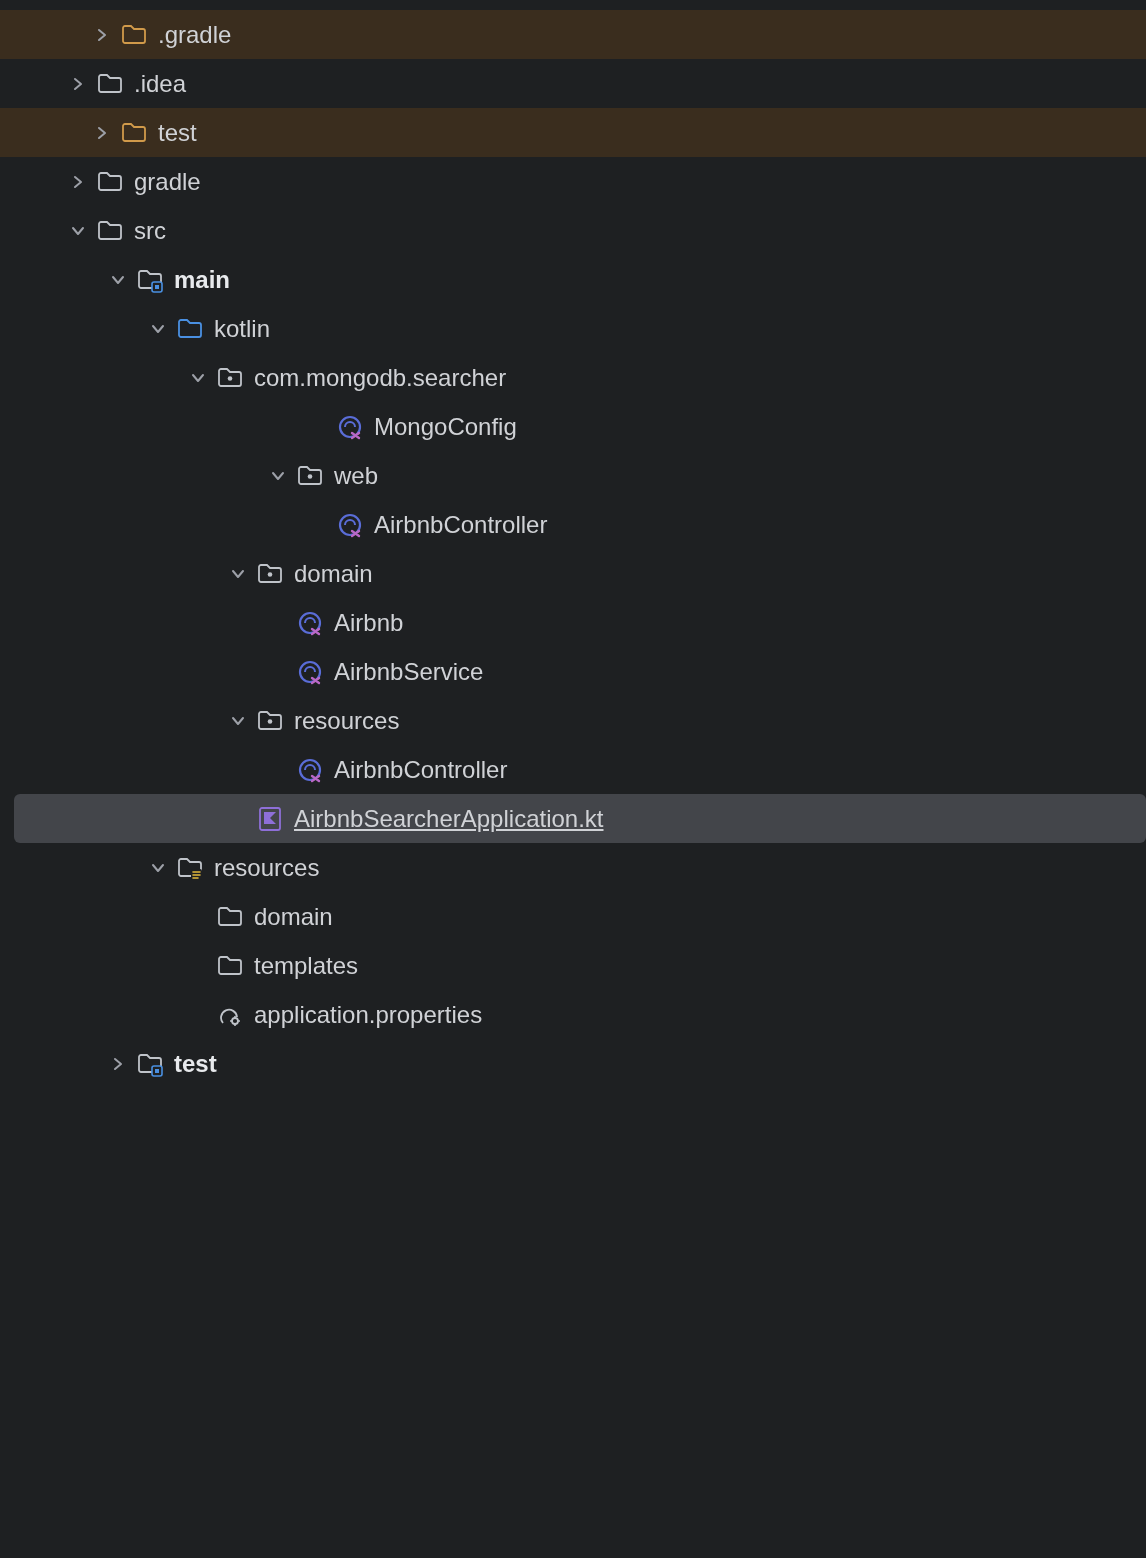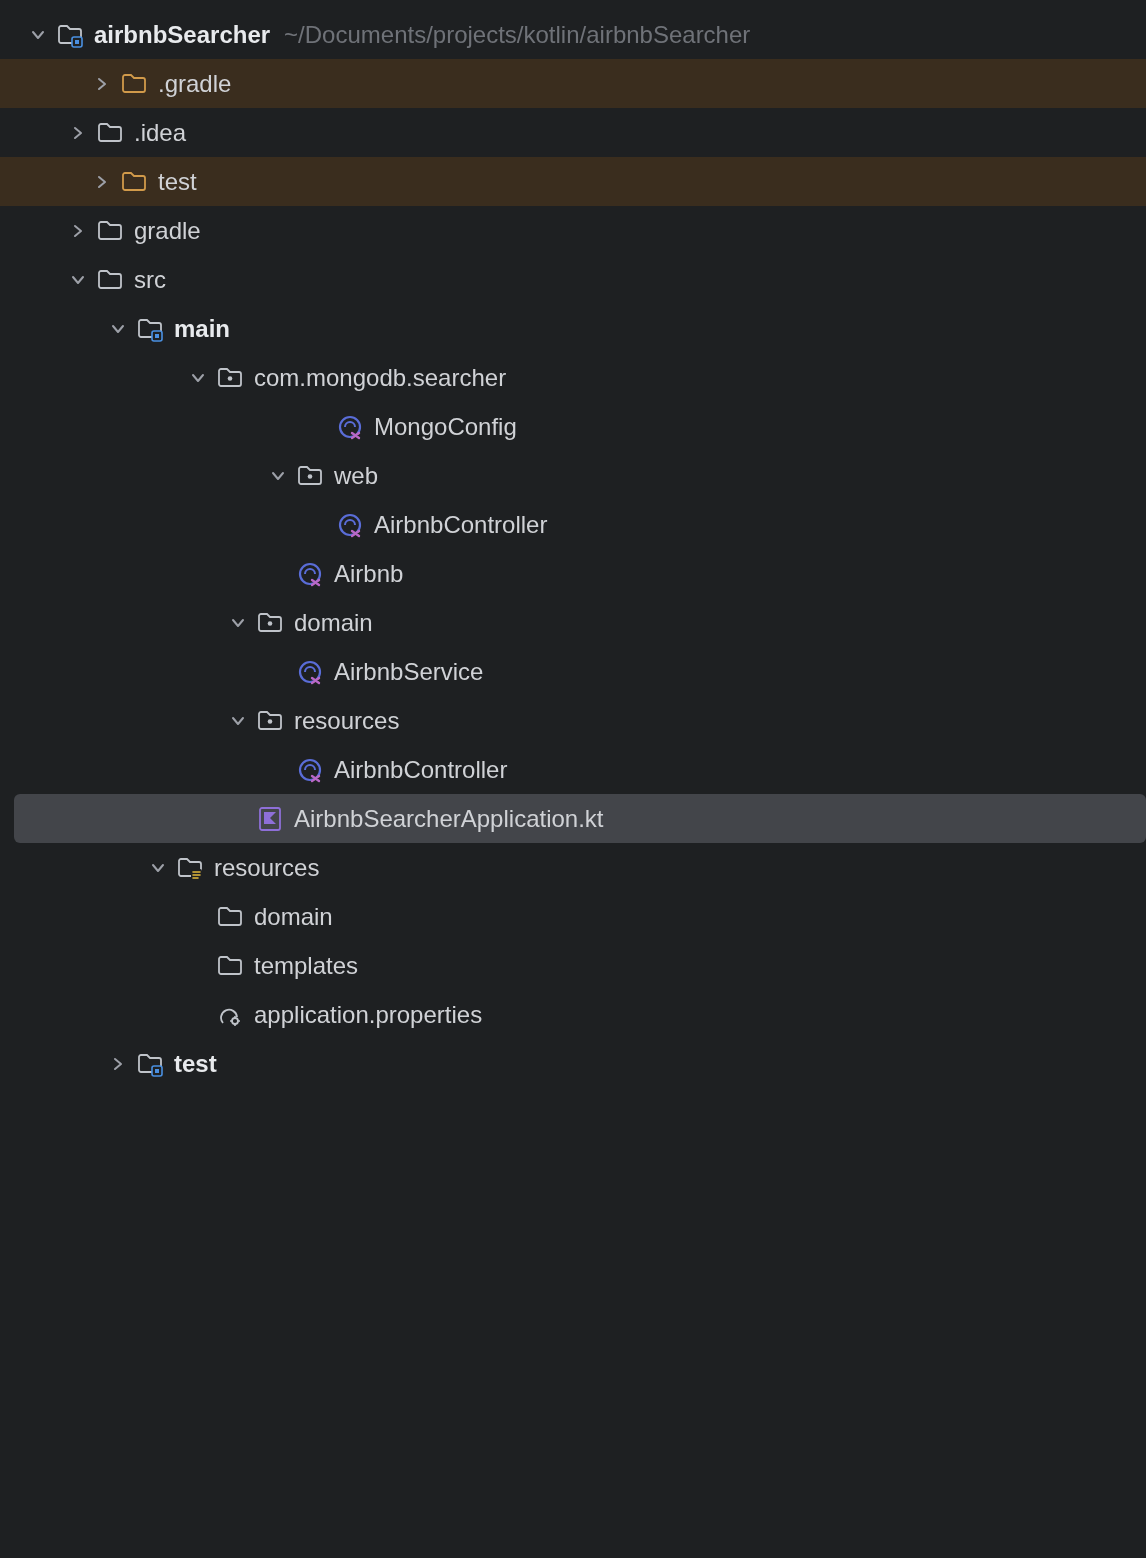--- a/index.html
+++ b/index.html
@@ -18,20 +18,21 @@
     align-items: center;
     height: 49px;
     white-space: nowrap;
     cursor: pointer;
   }
   .tree-row.highlighted { background: #3a2d1e; padding-left: 24px; }
   .tree-row.selected {
     background: #43454a;
     border-radius: 6px;
     margin-left: 14px;
+    text-decoration: underline;
   }
   .indent { display: inline-block; }
   .chevron {
     width: 20px; height: 20px;
     display: inline-flex;
     align-items: center;
     justify-content: center;
     margin-right: 8px;
     flex-shrink: 0;
   }
@@ -47,120 +48,119 @@
   }
   .file-icon svg { width: 26px; height: 26px; }
   .label { color: #d0d2d6; }
   .label.bold { font-weight: 600; color: #e8eaed; }
   .path-suffix { color: #6f7278; margin-left: 14px; }
 </style>
 </head>
 <body>
 
 <div id="tree">
-    <div class="tree-row">
-      <span class="indent" style="width: 28px;"></span>
+    <div class="tree-row highlighted">
+      <span class="indent" style="width: 68px;"></span>
+      <span class="chevron">
+        <svg viewBox="0 0 16 16">
+          <use href="#i-chevron-right"></use>
+        </svg>
+      </span>
+      <span class="file-icon">
+        <svg viewBox="0 0 26 26">
+          <use href="#i-folder-orange"></use>
+        </svg>
+      </span>
+      <span class="label">.gradle</span>
+    </div>
+    <div class="tree-row">
+      <span class="indent" style="width: 68px;"></span>
+      <span class="chevron">
+        <svg viewBox="0 0 16 16">
+          <use href="#i-chevron-right"></use>
+        </svg>
+      </span>
+      <span class="file-icon">
+        <svg viewBox="0 0 26 26">
+          <use href="#i-folder"></use>
+        </svg>
+      </span>
+      <span class="label">.idea</span>
+    </div>
+    <div class="tree-row highlighted">
+      <span class="indent" style="width: 68px;"></span>
+      <span class="chevron">
+        <svg viewBox="0 0 16 16">
+          <use href="#i-chevron-right"></use>
+        </svg>
+      </span>
+      <span class="file-icon">
+        <svg viewBox="0 0 26 26">
+          <use href="#i-folder-orange"></use>
+        </svg>
+      </span>
+      <span class="label">test</span>
+    </div>
+    <div class="tree-row">
+      <span class="indent" style="width: 68px;"></span>
+      <span class="chevron">
+        <svg viewBox="0 0 16 16">
+          <use href="#i-chevron-right"></use>
+        </svg>
+      </span>
+      <span class="file-icon">
+        <svg viewBox="0 0 26 26">
+          <use href="#i-folder"></use>
+        </svg>
+      </span>
+      <span class="label">gradle</span>
+    </div>
+    <div class="tree-row">
+      <span class="indent" style="width: 68px;"></span>
+      <span class="chevron">
+        <svg viewBox="0 0 16 16">
+          <use href="#i-chevron-down"></use>
+        </svg>
+      </span>
+      <span class="file-icon">
+        <svg viewBox="0 0 26 26">
+          <use href="#i-folder"></use>
+        </svg>
+      </span>
+      <span class="label">src</span>
+    </div>
+    <div class="tree-row">
+      <span class="indent" style="width: 108px;"></span>
       <span class="chevron">
         <svg viewBox="0 0 16 16">
           <use href="#i-chevron-down"></use>
         </svg>
       </span>
       <span class="file-icon">
         <svg viewBox="0 0 26 26">
           <use href="#i-module-folder"></use>
         </svg>
       </span>
-      <span class="label bold">airbnbSearcher</span>
-      <span class="path-suffix">~/Documents/projects/kotlin/airbnbSearcher</span>
-    </div>
-    <div class="tree-row highlighted">
-      <span class="indent" style="width: 68px;"></span>
-      <span class="chevron">
-        <svg viewBox="0 0 16 16">
-          <use href="#i-chevron-right"></use>
-        </svg>
-      </span>
-      <span class="file-icon">
-        <svg viewBox="0 0 26 26">
-          <use href="#i-folder-orange"></use>
-        </svg>
-      </span>
-      <span class="label">.gradle</span>
-    </div>
-    <div class="tree-row">
-      <span class="indent" style="width: 68px;"></span>
-      <span class="chevron">
-        <svg viewBox="0 0 16 16">
-          <use href="#i-chevron-right"></use>
-        </svg>
-      </span>
-      <span class="file-icon">
-        <svg viewBox="0 0 26 26">
-          <use href="#i-folder"></use>
-        </svg>
-      </span>
-      <span class="label">.idea</span>
-    </div>
-    <div class="tree-row highlighted">
-      <span class="indent" style="width: 68px;"></span>
-      <span class="chevron">
-        <svg viewBox="0 0 16 16">
-          <use href="#i-chevron-right"></use>
-        </svg>
-      </span>
-      <span class="file-icon">
-        <svg viewBox="0 0 26 26">
-          <use href="#i-folder-orange"></use>
-        </svg>
-      </span>
-      <span class="label">test</span>
-    </div>
-    <div class="tree-row">
-      <span class="indent" style="width: 68px;"></span>
-      <span class="chevron">
-        <svg viewBox="0 0 16 16">
-          <use href="#i-chevron-right"></use>
-        </svg>
-      </span>
-      <span class="file-icon">
-        <svg viewBox="0 0 26 26">
-          <use href="#i-folder"></use>
-        </svg>
-      </span>
-      <span class="label">gradle</span>
-    </div>
-    <div class="tree-row">
-      <span class="indent" style="width: 68px;"></span>
-      <span class="chevron">
-        <svg viewBox="0 0 16 16">
-          <use href="#i-chevron-down"></use>
-        </svg>
-      </span>
-      <span class="file-icon">
-        <svg viewBox="0 0 26 26">
-          <use href="#i-folder"></use>
-        </svg>
-      </span>
-      <span class="label">src</span>
-    </div>
-    <div class="tree-row">
-      <span class="indent" style="width: 108px;"></span>
-      <span class="chevron">
-        <svg viewBox="0 0 16 16">
-          <use href="#i-chevron-down"></use>
-        </svg>
-      </span>
-      <span class="file-icon">
-        <svg viewBox="0 0 26 26">
-          <use href="#i-module-folder"></use>
-        </svg>
-      </span>
       <span class="label bold">main</span>
     </div>
     <div class="tree-row">
+      <span class="indent" style="width: 148px;"></span>
+      <span class="chevron">
+        <svg viewBox="0 0 16 16">
+          <use href="#i-chevron-down"></use>
+        </svg>
+      </span>
+      <span class="file-icon">
+        <svg viewBox="0 0 26 26">
+          <use href="#i-folder-blue"></use>
+        </svg>
+      </span>
+      <span class="label">kotlin</span>
+    </div>
+    <div class="tree-row">
       <span class="indent" style="width: 188px;"></span>
       <span class="chevron">
         <svg viewBox="0 0 16 16">
           <use href="#i-chevron-down"></use>
         </svg>
       </span>
       <span class="file-icon">
         <svg viewBox="0 0 26 26">
           <use href="#i-package"></use>
         </svg>
@@ -195,42 +195,42 @@
       <span class="indent" style="width: 308px;"></span>
       <span class="chevron-placeholder"></span>
       <span class="file-icon">
         <svg viewBox="0 0 26 26">
           <use href="#i-kotlin-class"></use>
         </svg>
       </span>
       <span class="label">AirbnbController</span>
     </div>
     <div class="tree-row">
+      <span class="indent" style="width: 228px;"></span>
+      <span class="chevron">
+        <svg viewBox="0 0 16 16">
+          <use href="#i-chevron-down"></use>
+        </svg>
+      </span>
+      <span class="file-icon">
+        <svg viewBox="0 0 26 26">
+          <use href="#i-package"></use>
+        </svg>
+      </span>
+      <span class="label">domain</span>
+    </div>
+    <div class="tree-row">
       <span class="indent" style="width: 268px;"></span>
       <span class="chevron-placeholder"></span>
       <span class="file-icon">
         <svg viewBox="0 0 26 26">
           <use href="#i-kotlin-class"></use>
         </svg>
       </span>
       <span class="label">Airbnb</span>
-    </div>
-    <div class="tree-row">
-      <span class="indent" style="width: 228px;"></span>
-      <span class="chevron">
-        <svg viewBox="0 0 16 16">
-          <use href="#i-chevron-down"></use>
-        </svg>
-      </span>
-      <span class="file-icon">
-        <svg viewBox="0 0 26 26">
-          <use href="#i-package"></use>
-        </svg>
-      </span>
-      <span class="label">domain</span>
     </div>
     <div class="tree-row">
       <span class="indent" style="width: 268px;"></span>
       <span class="chevron-placeholder"></span>
       <span class="file-icon">
         <svg viewBox="0 0 26 26">
           <use href="#i-kotlin-class"></use>
         </svg>
       </span>
       <span class="label">AirbnbService</span>

